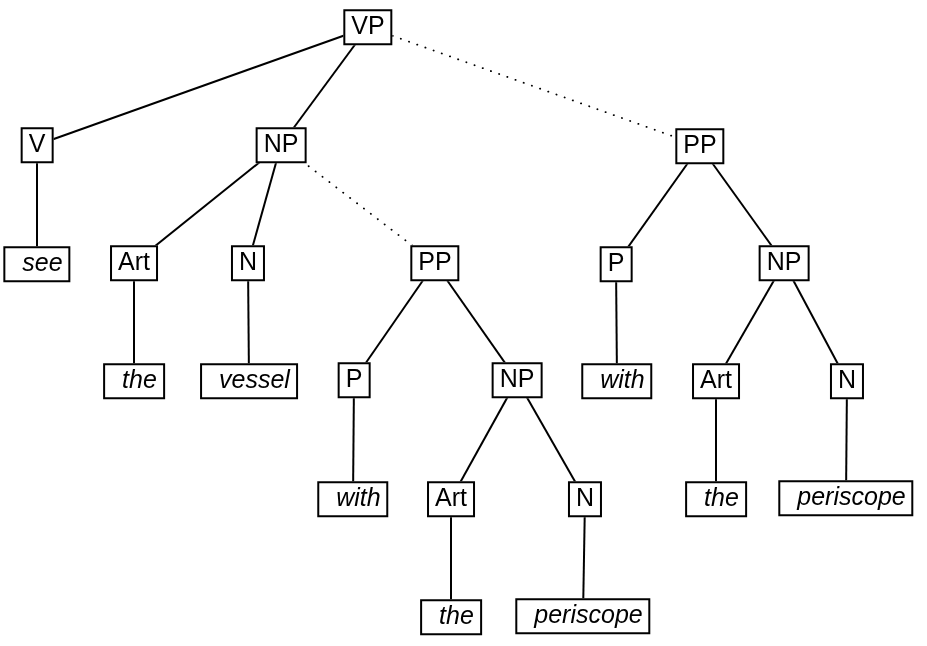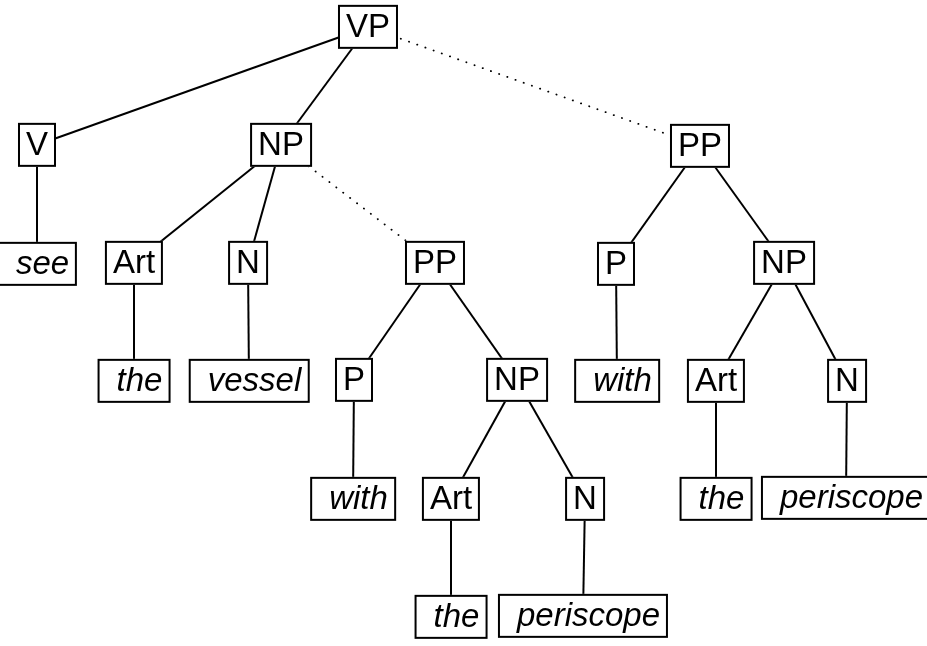--- a/index.html
+++ b/index.html
@@ -31,21 +31,21 @@
     stroke-width: 1.8;
     stroke-dasharray: 0.2 8.5;
     stroke-linecap: round;
   }
   .node {
     position: absolute;
     transform: translate(-50%, -50%);
     background: #ffffff;
     border: 2px solid #000000;
     padding: 1px 6px 3px 6px;
-    font-size: 33px;
+    font-size: 25px;
     line-height: 1.1;
     color: #000000;
     white-space: nowrap;
     text-align: center;
   }
   .node.terminal {
     font-style: italic;
     padding-left: 17px;
   }
 </style>

